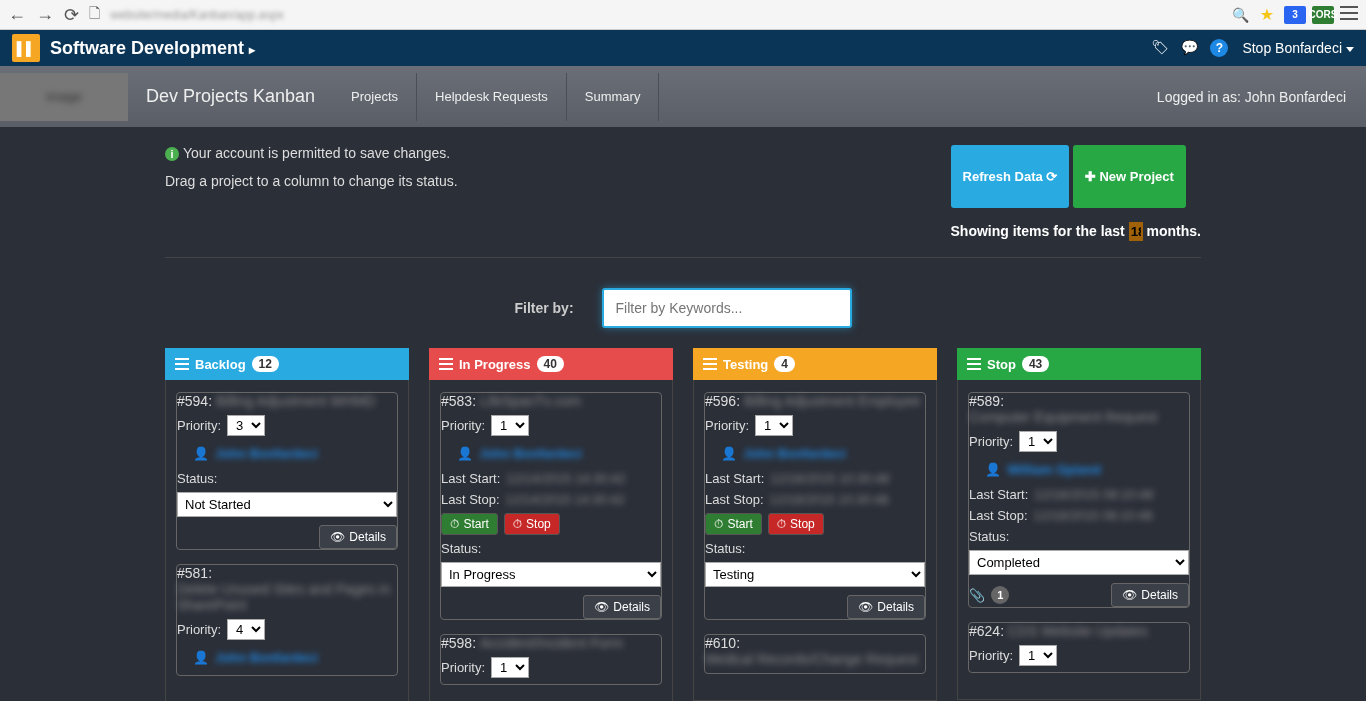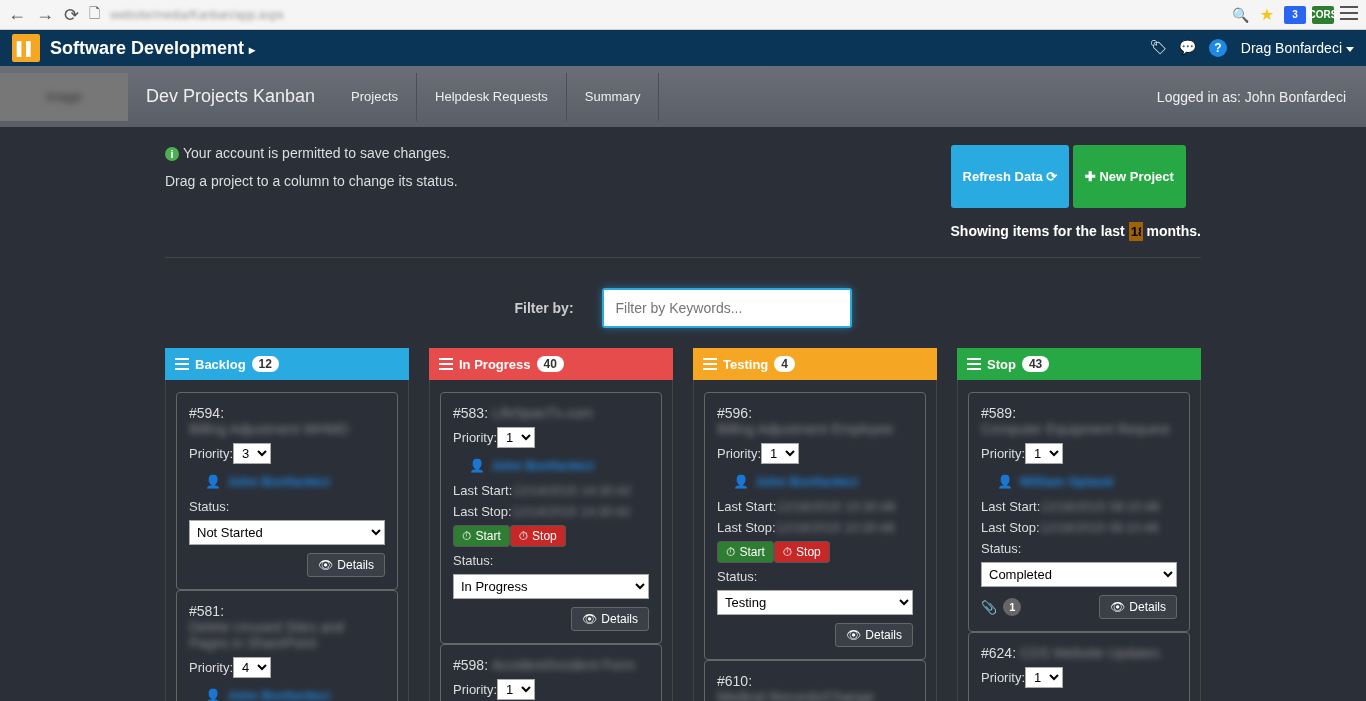--- a/index.html
+++ b/index.html
@@ -34,24 +34,24 @@
 .months-input{width:14px;background:#a16207;color:#000;border:none;padding:2px;font-weight:bold}
 hr{border:none;border-top:1px solid #444;margin:16px 0 30px}
 .filter-row{display:flex;align-items:center;justify-content:center;gap:28px;margin-bottom:20px}
 .filter-row label{font-size:14px;font-weight:bold;color:#ccc}
 .filter-input{width:250px;padding:10px 12px;border:2px solid #29abe2;border-radius:3px;font-size:14px;box-shadow:0 0 8px rgba(41,171,226,.5)}
 .columns{display:flex;gap:20px}
 .column{flex:1;min-width:0}
 .col-header{padding:8px 10px;color:#fff;font-weight:bold;display:flex;align-items:center;gap:6px}
 .col-header .badge{background:#fff;color:#333;border-radius:9px;padding:1px 7px;font-size:12px;font-weight:bold}
 .col-body{background:#2b2f38;border:1px solid #444;border-top:none;padding:12px 10px}
-.card{border:1px solid #666;border-radius:4px;padding:12px;color:#ddd;font-size:13px}
+.card{border:1px solid #666;border-radius:4px;padding:0;margin-bottom:14px;color:#ddd;font-size:13px}
 .card .title{margin-bottom:6px;font-size:14px}
 .blur{color:#888;filter:blur(3px);display:inline-block}
-.card .row{margin:6px 0;display:flex;align-items:center;gap:0}
+.card .row{margin:6px 0;display:flex;align-items:center;gap:6px}
 .card select{background:#fff;color:#000;border:1px solid #aaa;padding:1px 4px;font-size:13px}
 .card .wide-select{width:100%;padding:3px}
 .assignee{color:#1e88e5;font-weight:bold;display:flex;align-items:center;gap:6px;margin:10px 0 10px 16px}
 .person-icon{color:#1e88e5}
 .small-btn{padding:3px 8px;border-radius:3px;border:1px solid #555;font-size:12px;cursor:pointer;color:#fff;display:inline-flex;align-items:center;gap:4px}
 .sb-green{background:#2e7d32}
 .sb-red{background:#c62828}
 .card-footer{display:flex;justify-content:flex-end;margin-top:8px}
 .details-btn{background:#3a3f48;border:1px solid #666;color:#fff;padding:4px 10px;border-radius:3px;font-size:12px;display:inline-flex;align-items:center;gap:4px;cursor:pointer}
 .attach-row{display:flex;align-items:center;gap:6px;margin-top:8px}
@@ -96,21 +96,21 @@
   <div class="left">
     <div class="brand-icon">▌▌</div>
     <h1><span>Software Development</span> <span style="font-size:12px">▸</span></h1>
   </div>
   <div class="right">
     <div class="top-icons" style="display:flex;gap:12px">
       <span>🏷</span>
       <span>💬</span>
       <span style="background:#1e88e5;border-radius:50%;width:18px;height:18px;display:inline-flex;align-items:center;justify-content:center;font-size:12px;font-weight:bold">?</span>
     </div>
-    <span><span>Drag Bonfardeci</span><span class="triangle"></span></span>
+    <span><span>Stop Bonfardeci</span><span class="triangle"></span></span>
   </div>
 </div>
 
 <div class="nav-bar">
   <div class="logo">
       <span class="blur" style="color:#333">image</span>
     </div>
   <div class="app-name">Dev Projects Kanban</div>
   <div class="tab">Projects</div>
   <div class="tab">Helpdesk Requests</div>

